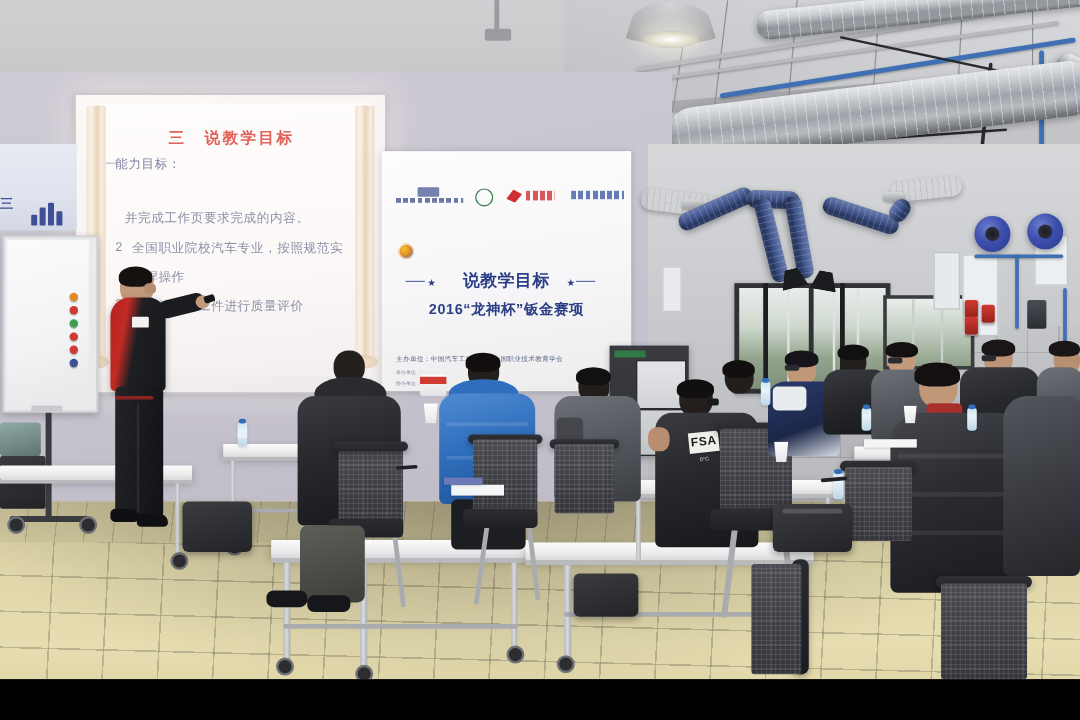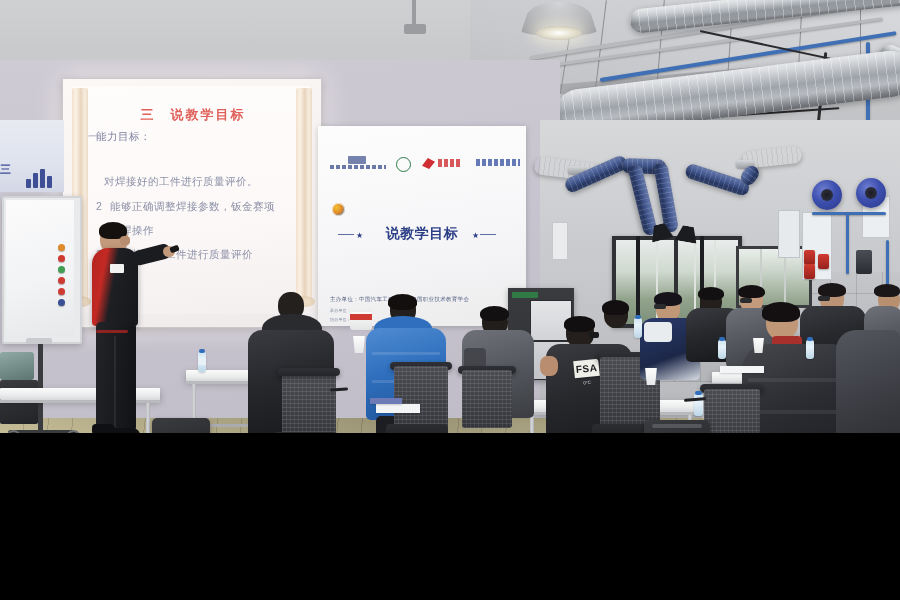--- a/index.html
+++ b/index.html
@@ -1,17 +1,17 @@
 <!DOCTYPE html>
 <html><head>
 <meta charset="utf-8">
 <style>
   html,body{margin:0;padding:0;background:#000;}
   body{font-family:"Liberation Sans",sans-serif;}
-  #scene{position:relative;width:900px;height:433px;overflow:hidden;background:#b9b6bb;}
+  #scene{position:relative;width:900px;height:566px;overflow:hidden;background:#b9b6bb;}
   .abs{position:absolute;}
 
   
   #ceiling{left:0;top:0;width:900px;height:190px;
     background:linear-gradient(180deg,#cfd0d2 0%,#c6c7c9 40%,#bdbec1 100%);}
   #ceiling-slab{left:470px;top:0;width:430px;height:120px;
     background:linear-gradient(200deg,#dcdde0 0%,#cbccd0 55%,#bcbdc1 100%);
     transform:skewY(-5deg);transform-origin:left top;}
   #ceiling-edge{left:470px;top:92px;width:430px;height:10px;background:#a9aaae;transform:skewY(-5deg);transform-origin:left top;}
 
@@ -311,23 +311,23 @@
   <div class="abs" id="screen"></div>
   <div class="abs" id="screen-inner"></div>
   <div class="col-orn" id="col-left"></div>
   <div class="col-orn" id="col-right"></div>
   <div class="col-cap abs" style="left:69px;top:296px;"></div>
   <div class="col-cap abs" style="left:293px;top:296px;"></div>
 
   <div class="abs" id="ppt-title">三　说教学目标</div>
   <div class="ppt-line" id="ppt-dash">一</div>
   <div class="ppt-line" id="ppt-sub">能力目标：</div>
-  <div class="ppt-line" id="ppt-l2">对焊接好的工件进行质量评价。</div>
+  <div class="ppt-line" id="ppt-l2">并完成工作页要求完成的内容。</div>
   <div class="ppt-line" id="ppt-n2">2</div>
-  <div class="ppt-line" id="ppt-l3">能够正确调整焊接参数，钣金赛项</div>
+  <div class="ppt-line" id="ppt-l3">全国职业院校汽车专业，按照规范实</div>
   <div class="ppt-line" id="ppt-l4">施焊操作</div>
   <div class="ppt-line" id="ppt-n3">3</div>
   <div class="ppt-line" id="ppt-l5">对焊接好的工件进行质量评价</div>
 
   <div class="abs" id="blue-banner"></div>
   <div class="abs" id="bb-bars">
     <div class="bb-bar" style="left:0;height:9px;"></div>
     <div class="bb-bar" style="left:7px;height:15px;"></div>
     <div class="bb-bar" style="left:14px;height:19px;"></div>
     <div class="bb-bar" style="left:21px;height:12px;"></div>
@@ -350,20 +350,21 @@
     <div class="blogo" id="blogo4">
         <div class="tx"></div>
       </div>
   </div>
   <div class="abs" id="ban-emblem"></div>
   <div class="abs ban-rule" id="brule-l"></div>
   <div class="abs ban-star" id="bstar-l">★</div>
   <div class="abs" id="ban-l2">说教学目标</div>
   <div class="abs ban-star" id="bstar-r">★</div>
   <div class="abs ban-rule" id="brule-r"></div>
+  <div class="abs" id="ban-l3">2016“龙神杯”钣金赛项</div>
   <div class="abs" id="ban-foot">主办单位：中国汽车工程学会　中国职业技术教育学会</div>
   <div class="abs" id="ban-foot2">承办单位：　　　　　　　　　　　　　　　　　　　</div>
   <div class="abs" id="ban-foot3">协办单位：　　　　　　　　　　　　　　　　　　　</div>
 
   <div class="abs" id="wb-frame"></div>
   <div class="abs" id="wb-surface"></div>
   <div class="abs" id="wb-magnets">
     <div class="mag" style="top:0;background:#e08a2a;"></div>
     <div class="mag" style="top:11px;background:#cf3a33;"></div>
     <div class="mag" style="top:22px;background:#3f9e52;"></div>

